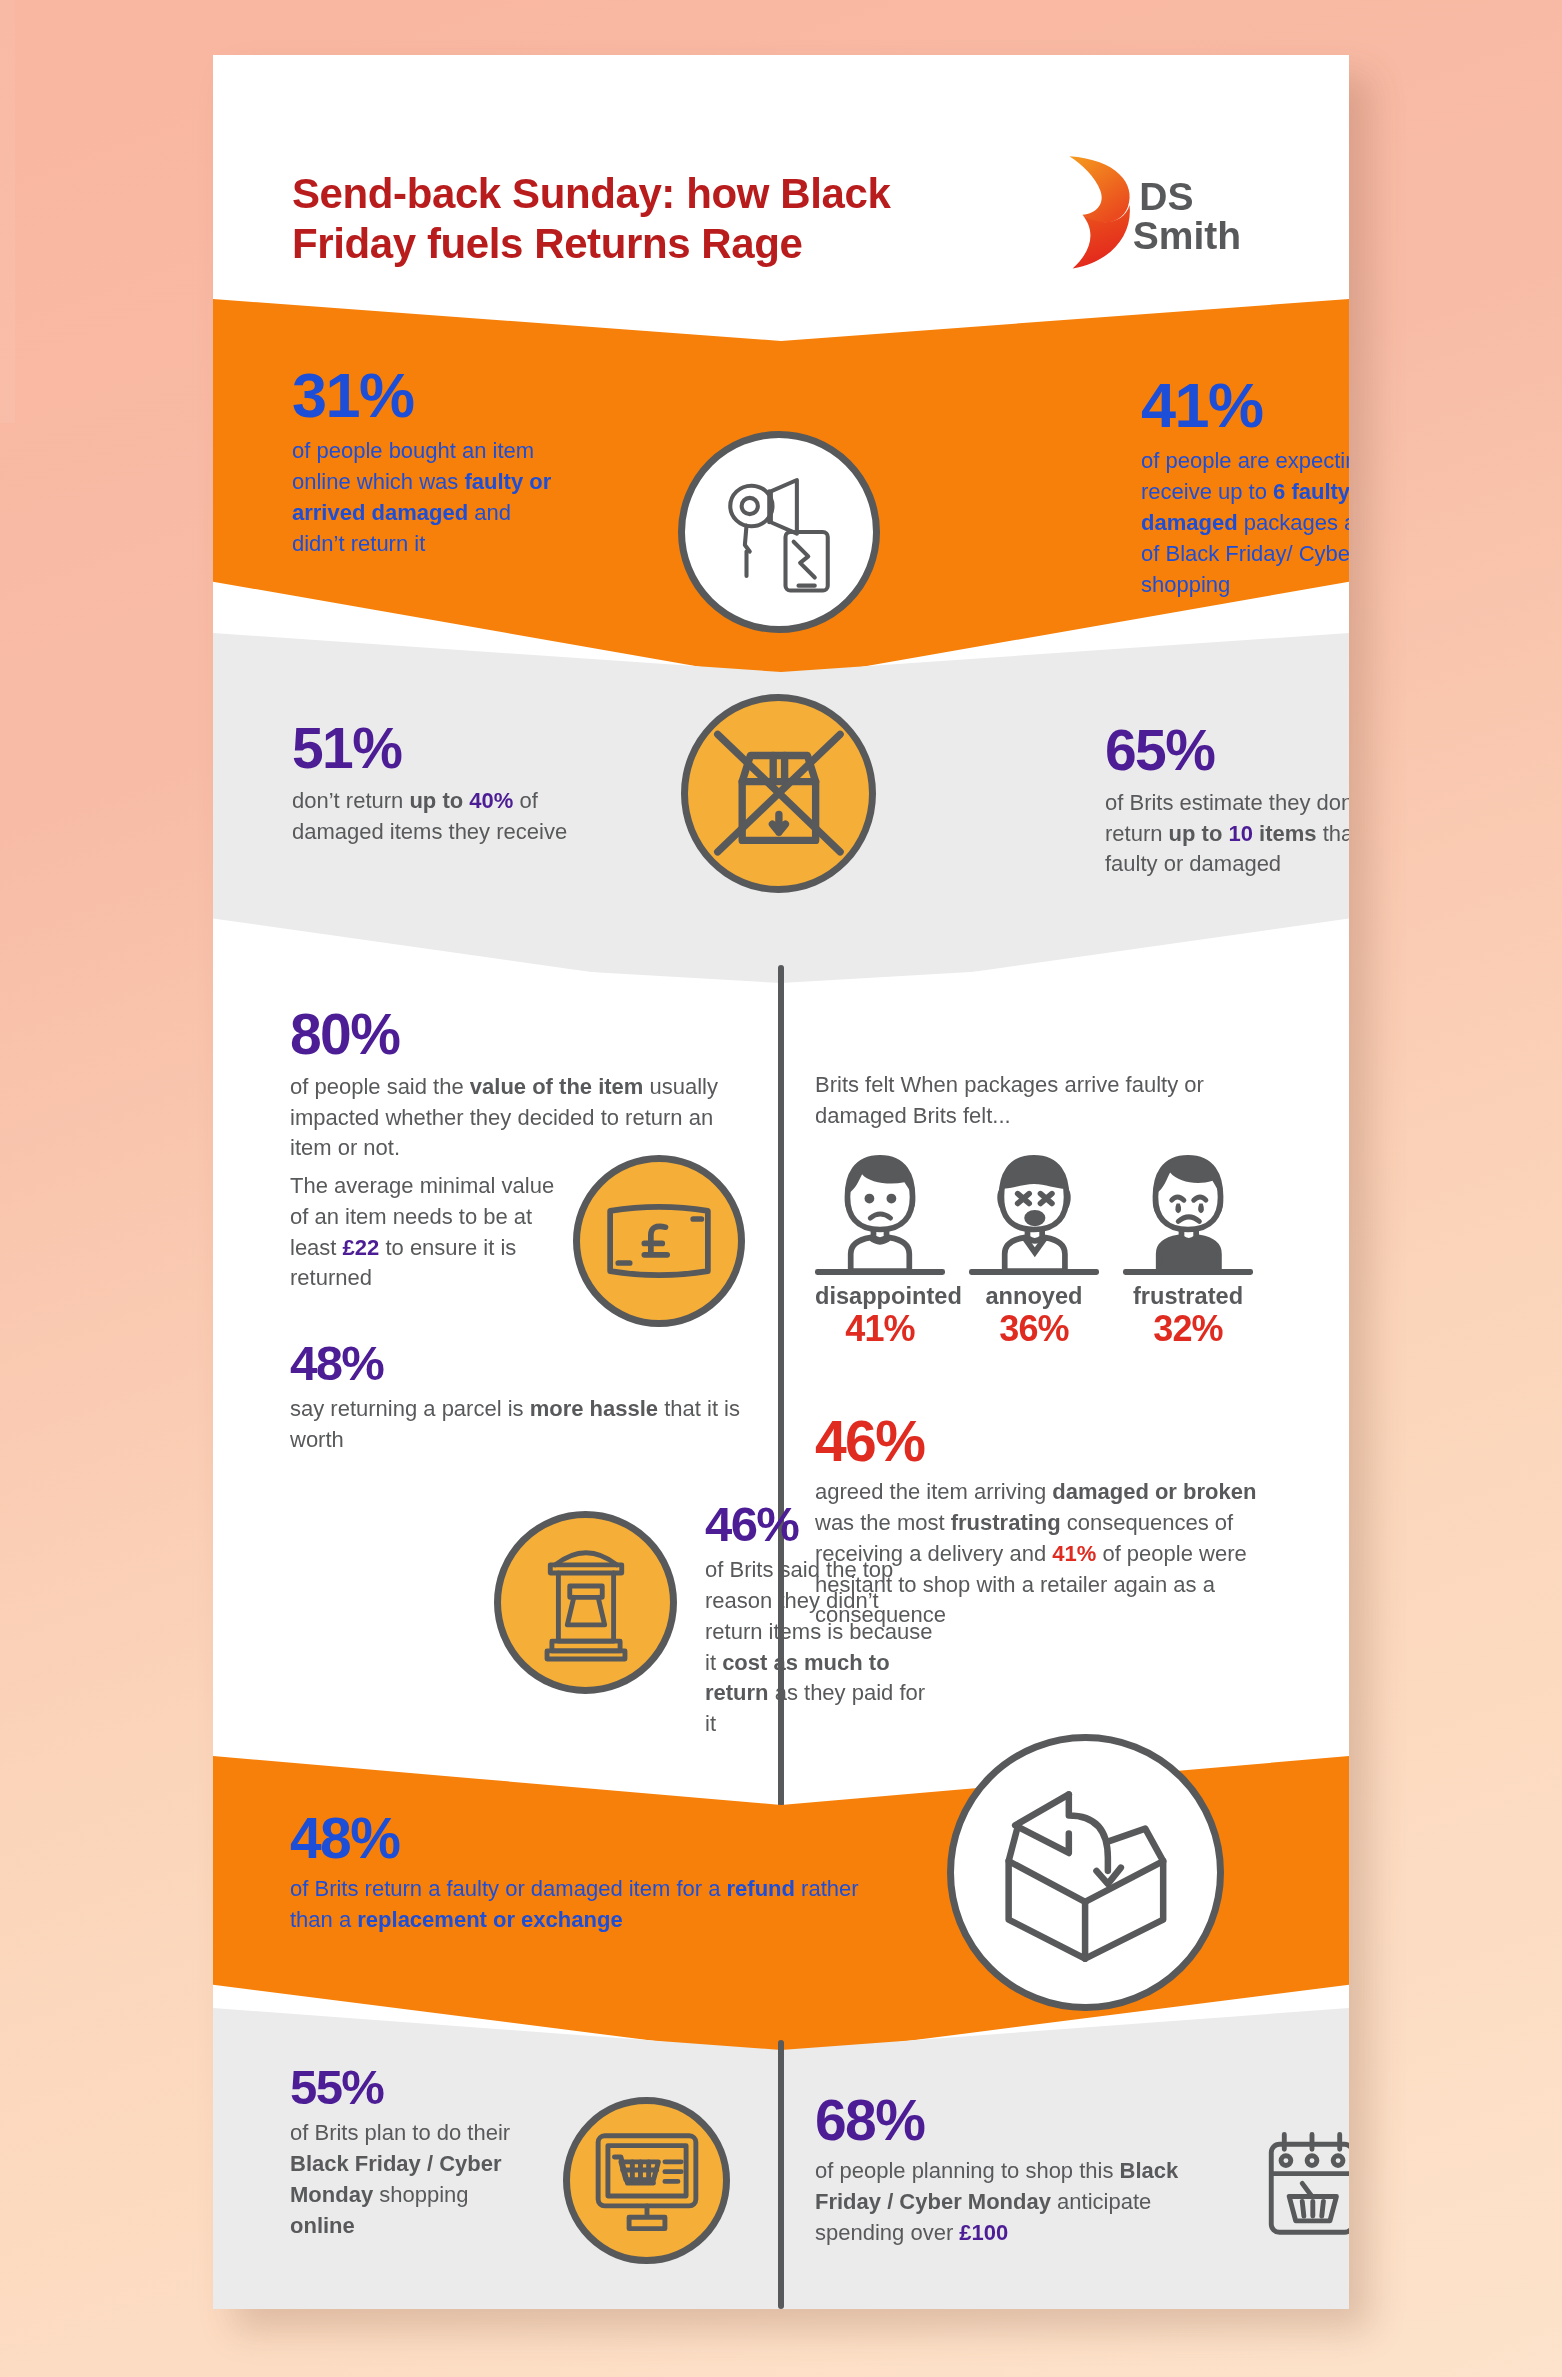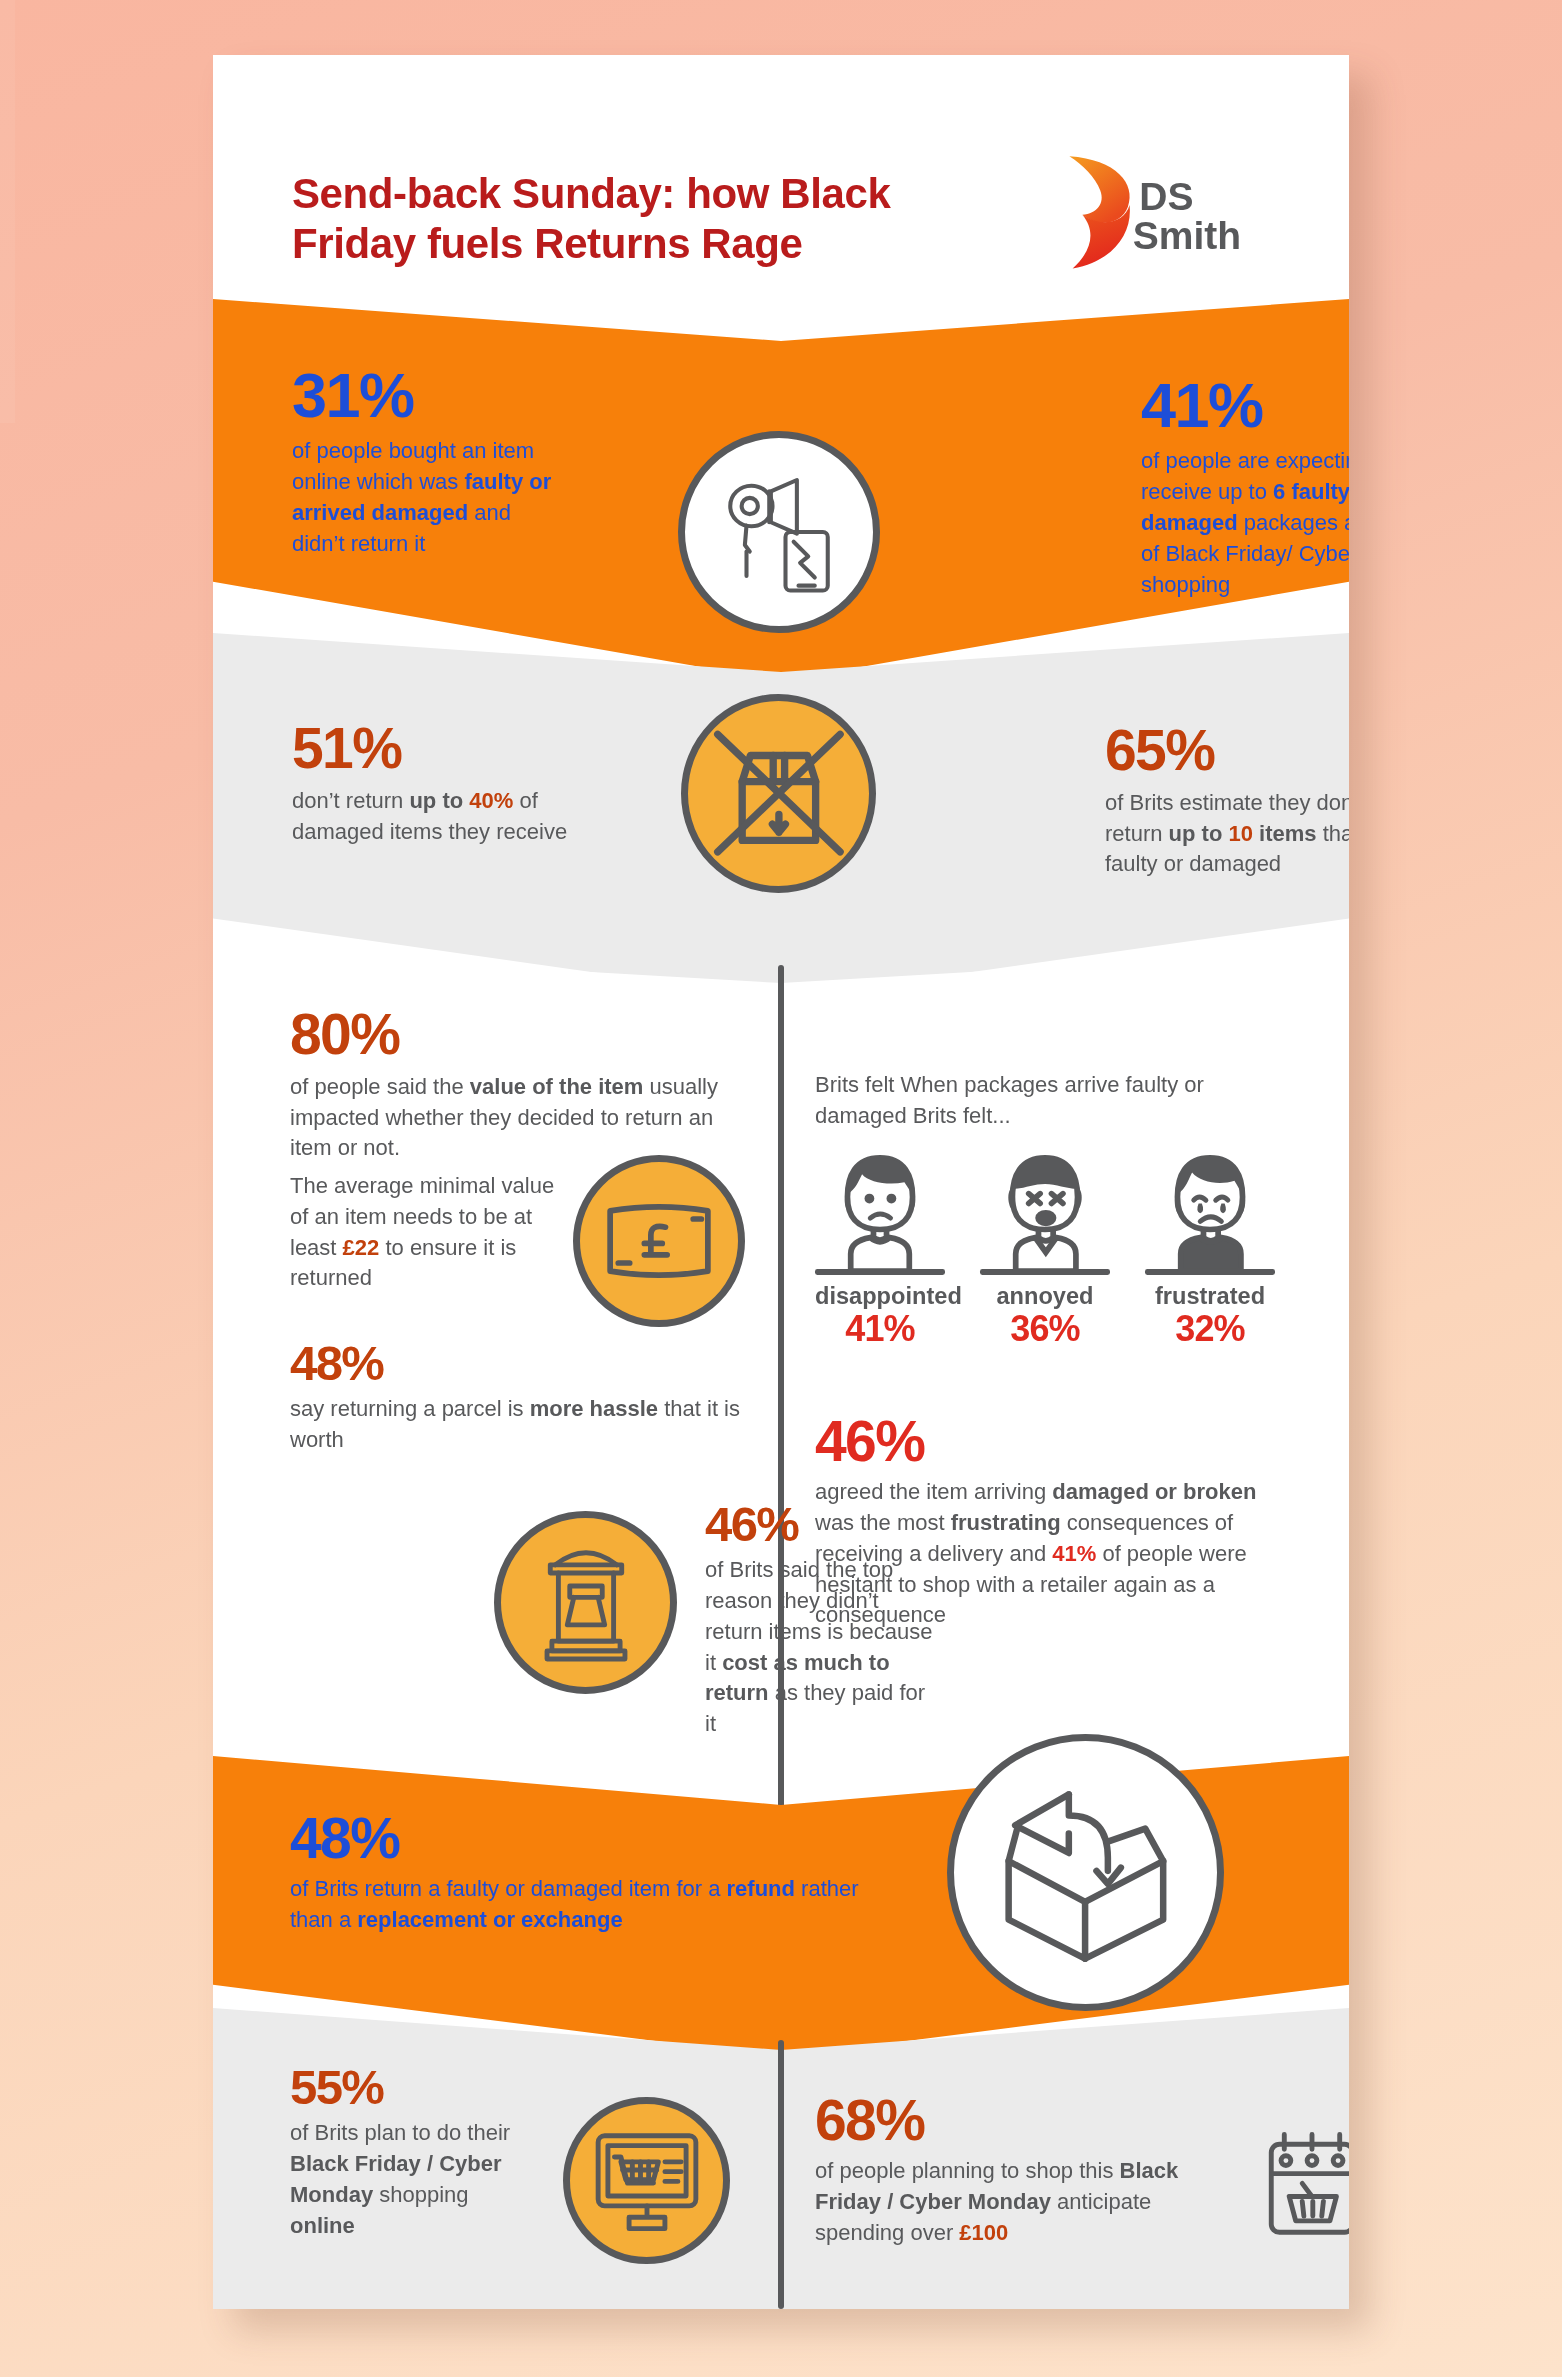--- a/index.html
+++ b/index.html
@@ -55,38 +55,38 @@
   .clip-chev-5 { clip-path: polygon(0 0, 50% 42px, 100% 0, 100% 100%, 0 100%); }
 
   
   .pct { font-weight: bold; line-height: 0.92; letter-spacing: -1.6px; display:block; }
   .pct-xl { font-size: 63px; }
   .pct-lg { font-size: 57px; }
   .pct-md { font-size: 49px; }
   .body-txt { font-size: 22px; line-height: 1.40; }
   .body-txt b { font-weight: bold; }
   .white  { color:#1d4ed8; }
-  .orange { color:#c2410c; }
+  .orange { color:#4c1d95; }
   .grey   { color:#58595b; }
   .red    { color:#e02b20; }
 
   .blk { position:absolute; }
 
   
   .icon-circle {
     position:absolute; border-radius:50%;
     border: 7.3px solid #58595b;
     display:flex; align-items:center; justify-content:center;
   }
   .ic-white  { background:#ffffff; }
   .ic-yellow { background:#f5ae38; }
 
   
   .faces-wrap { position:absolute; }
-  .faces-row { display:flex; gap:35px; align-items:flex-end; }
+  .faces-row { display:flex; gap:24px; align-items:flex-end; }
   .face-col { width: 130px; text-align:center; }
   .face-baseline { height:5.7px; background:#58595b; border-radius:2.4px; margin-top:-4.9px; }
   .face-label { font-size:23.6px; color:#58595b; font-weight:bold; margin-top:8.1px; }
   .face-pct { font-size:36px; font-weight:bold; color:#e02b20; line-height:1.05; letter-spacing:-0.8px; }
 
   
   .vdiv { position:absolute; width:5.7px; background:#58595b; border-radius:3.3px; }
 </style>
 </head>
 <body>

